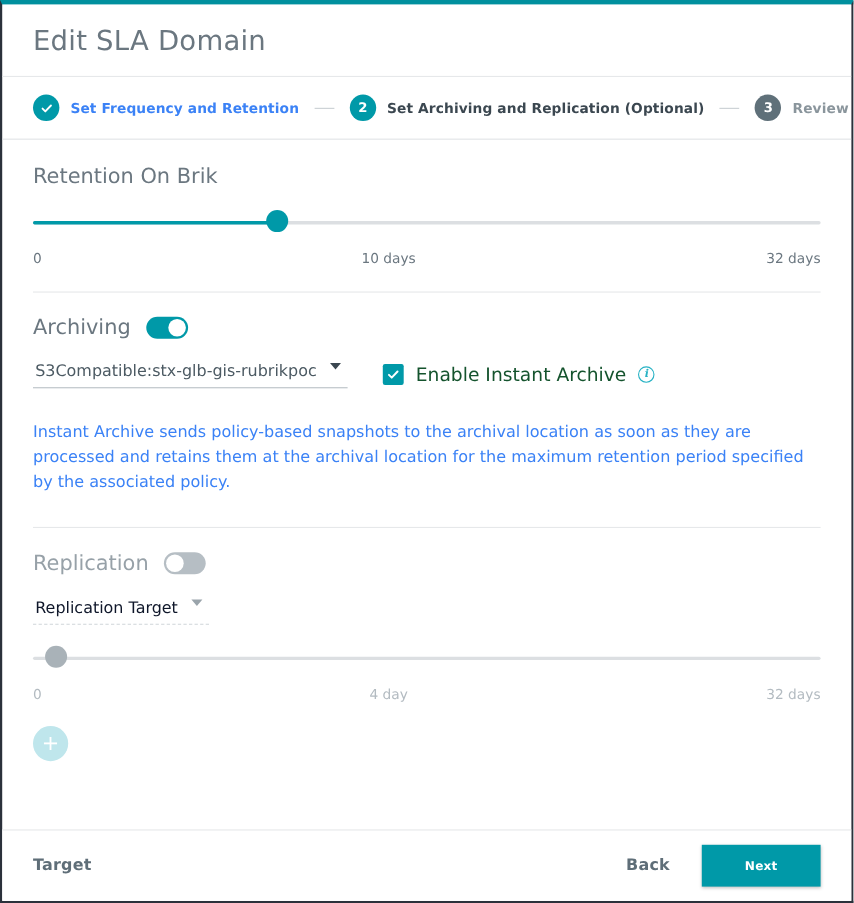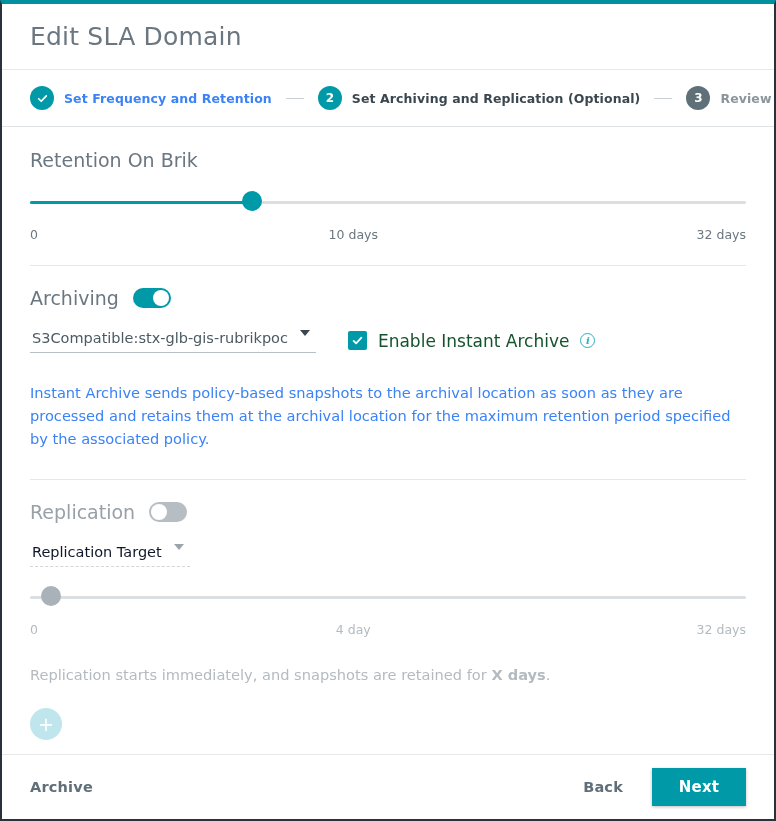--- a/index.html
+++ b/index.html
@@ -159,23 +159,23 @@
     border-top: 1px solid #e6e8ea;
     background: #ffffff;
   }
   .btn-text {
     font-size: 14.5px; font-weight: 700; color: #5f6e78;
     letter-spacing: .2px; background: none; border: none;
     cursor: pointer; font-family: inherit;
   }
   .btn-primary {
     background: #0099a8; color: #ffffff;
-    font-size: 15px; font-weight: 700; letter-spacing: .2px;
+    font-size: 11px; font-weight: 700; letter-spacing: .2px;
     border: none; cursor: pointer; font-family: inherit;
-    width: 94px; height: 38px;
+    width: 108px; height: 38px;
     box-shadow: 0 1px 3px rgba(0,0,0,.25);
   }
   .spacer { flex: 1 1 auto; }
   .gap-back { margin-right: 29px; }
 </style>
 </head>
 <body>
 
 <div class="dialog">
 
@@ -279,27 +279,26 @@
         <div class="track"></div>
         <div class="thumb" id="replication-thumb" style="left: 3%;"></div>
       </div>
 
       <div class="scale muted">
         <span>0</span>
         <span>4 day</span>
         <span>32 days</span>
       </div>
 
-      <div class="paragraph muted" style="margin-top:26px;"><span>Replication starts immediately, and snapshots are retained for </span><b>X days</b><span>.</span></div>
 
       <div class="add-btn" style="margin-top:22px;">+</div>
     </div>
 
   </div>
 
   <div class="footer">
-    <button class="btn-text">Archive</button>
+    <button class="btn-text">Target</button>
     <div class="spacer"></div>
     <button class="btn-text gap-back">Back</button>
     <button class="btn-primary">Next</button>
   </div>
 
 </div>
 
 </body></html>

